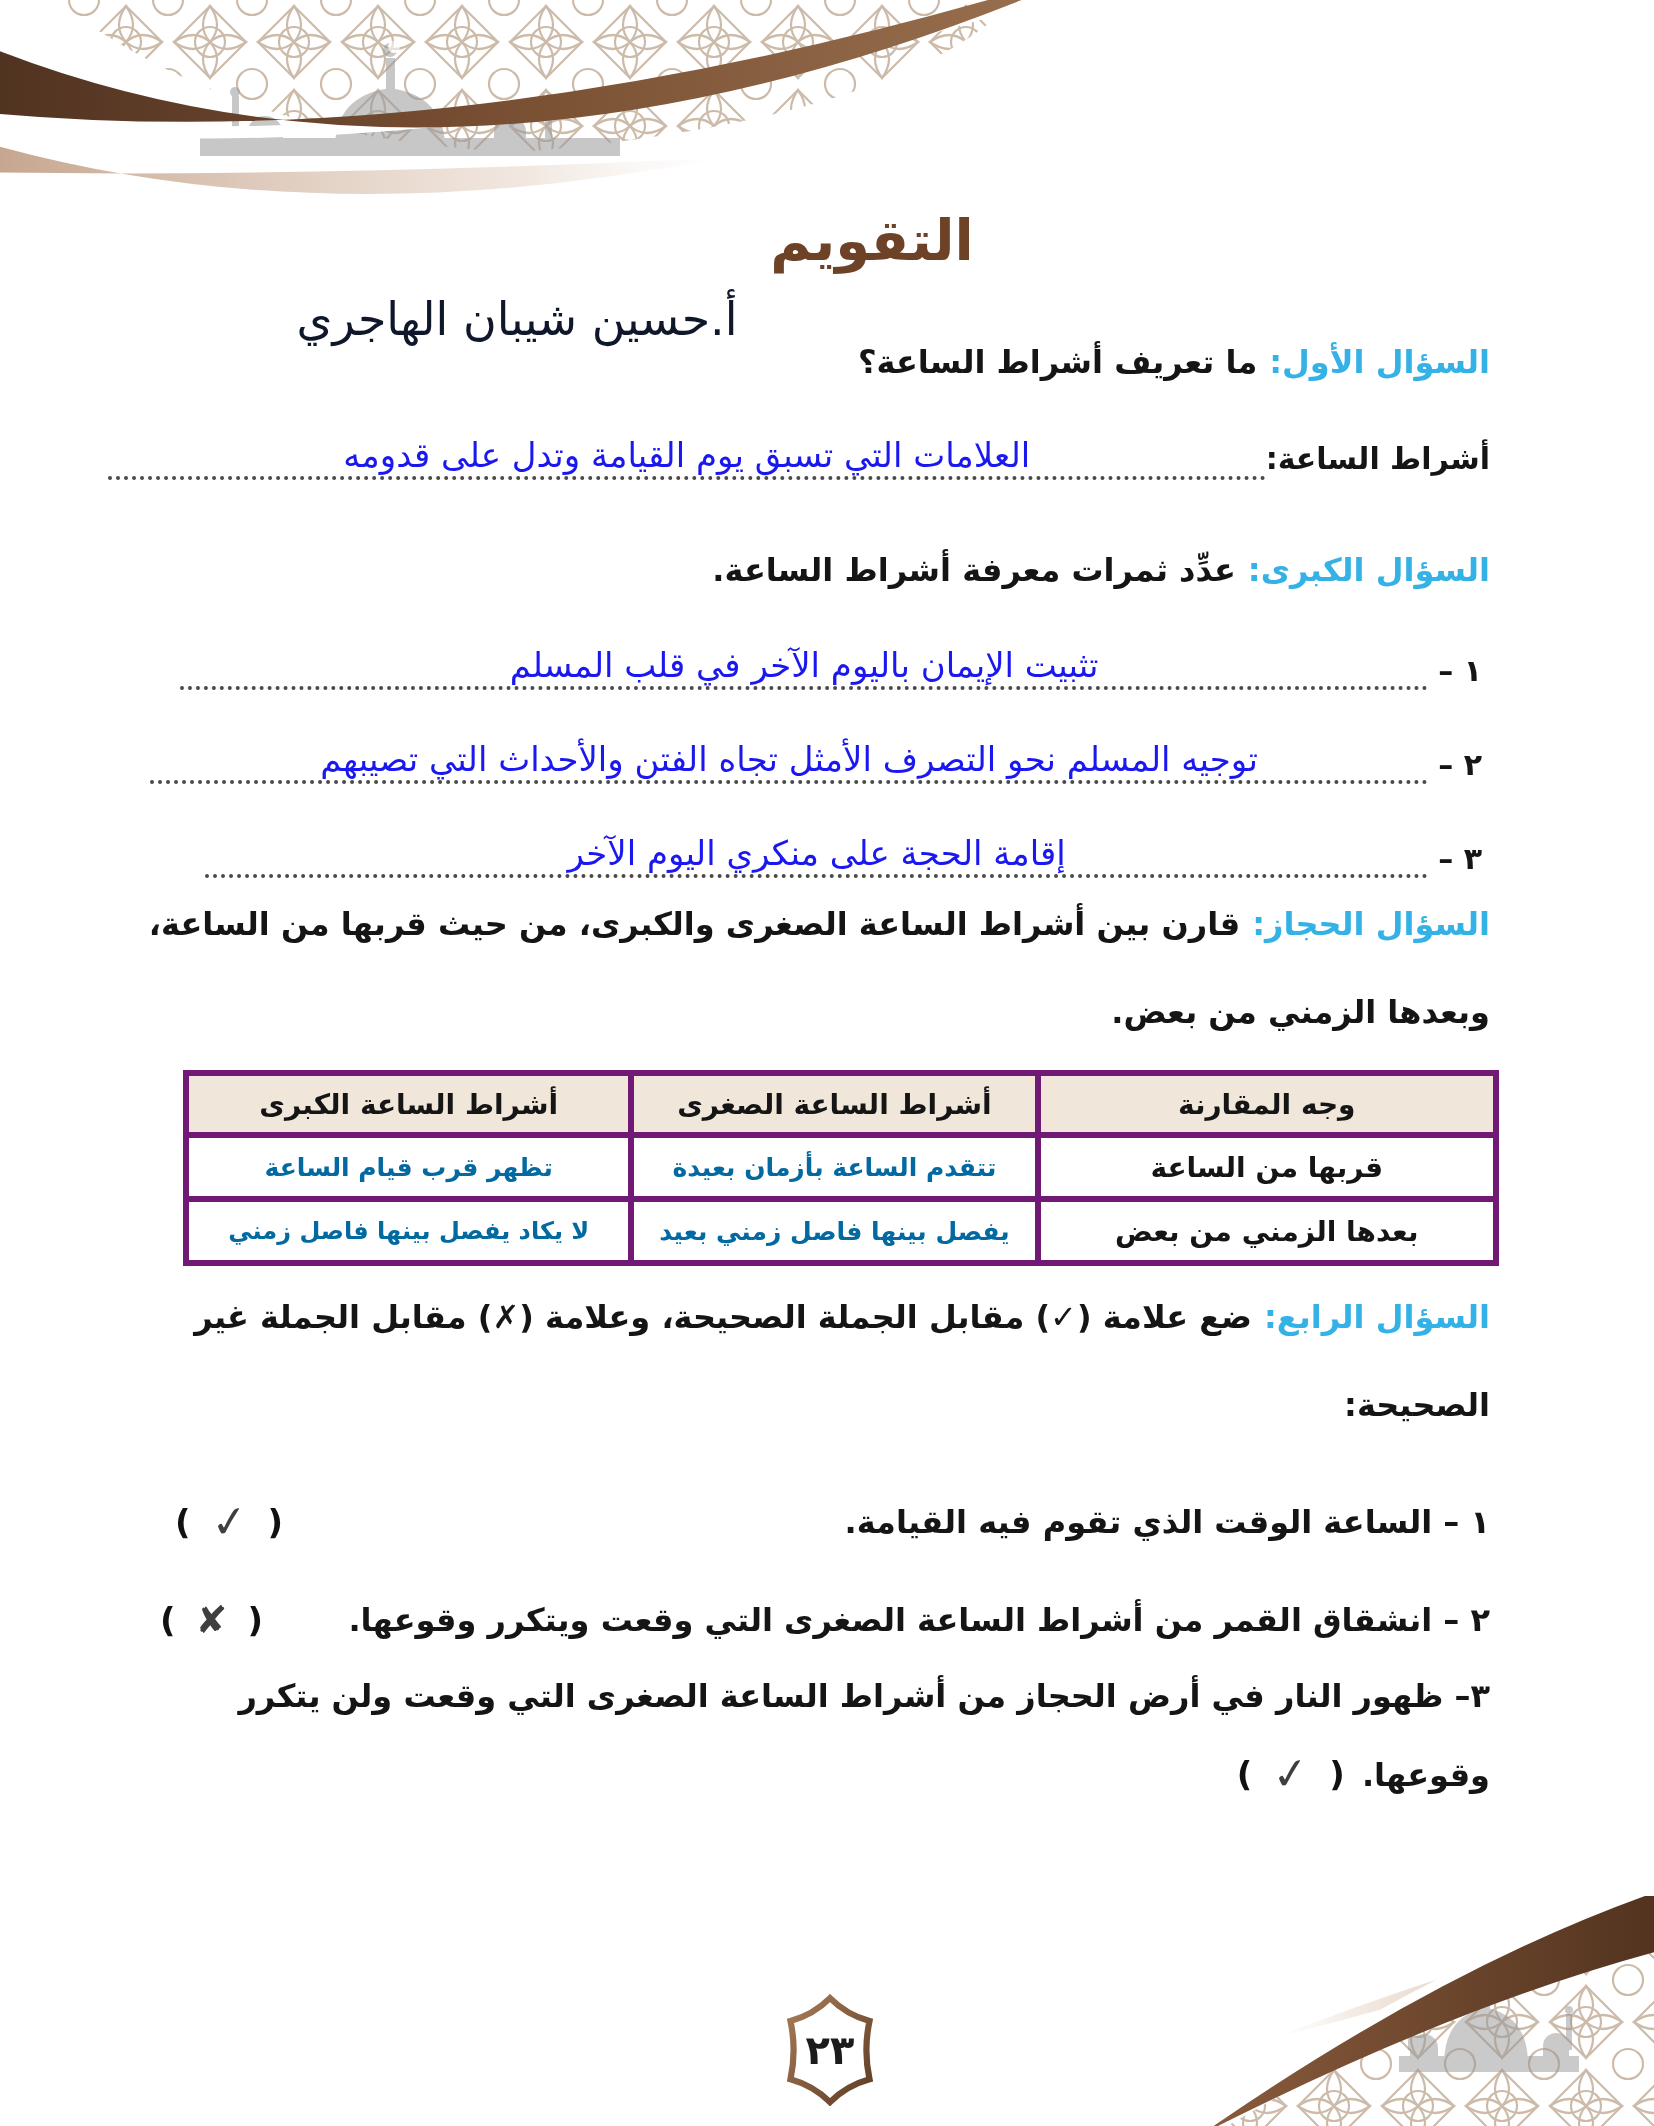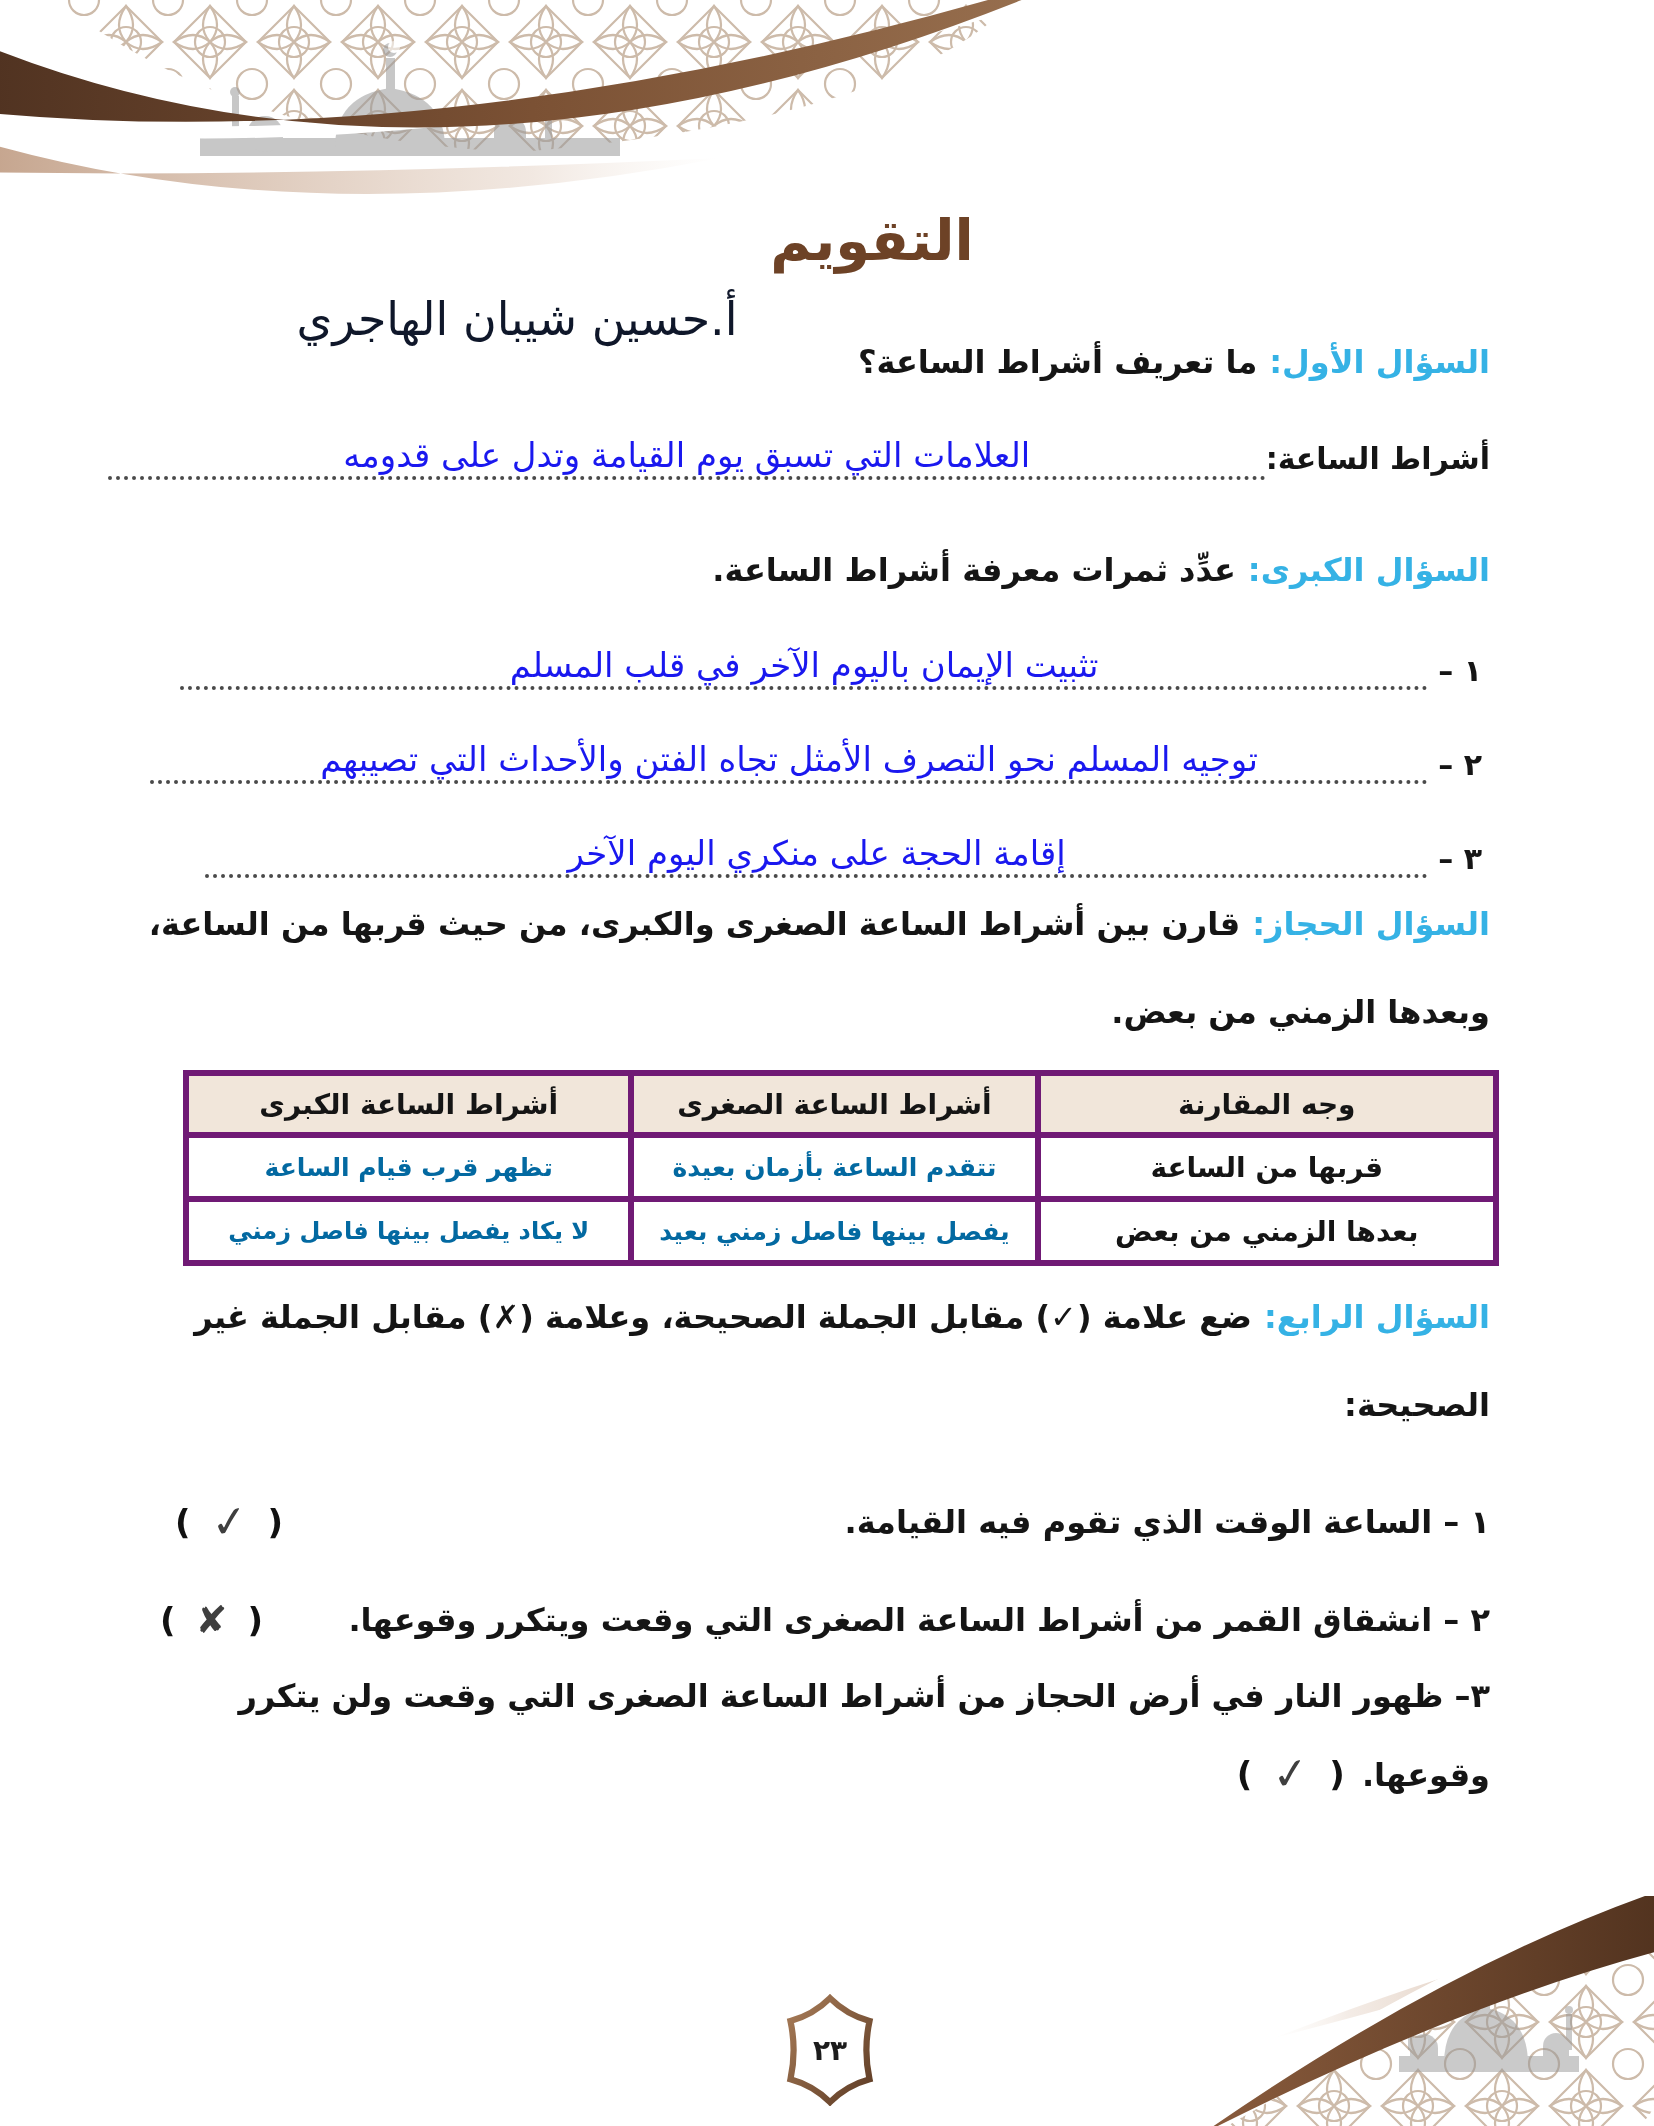--- a/index.html
+++ b/index.html
@@ -1,17 +1,17 @@
 <!DOCTYPE html>
 <html lang="ar"><head>
 <meta charset="utf-8">
 <style>
   html,body{margin:0;padding:0;background:#fff;}
   *{box-sizing:border-box;font-family:"DejaVu Sans",sans-serif;}
-  #page{position:relative;width:1654px;height:2126px;background:#fff;overflow:hidden;direction:rtl;border-radius:26px;}
+  #page{position:relative;width:1654px;height:2126px;background:#fff;overflow:hidden;direction:rtl;}
   .abs{position:absolute;}
   
   .title{top:208px;left:0;width:1654px;text-align:center;font-size:56px;font-weight:bold;color:#6d4226;}
   .title-inner{display:inline-block;margin-right:-90px;} 
   .teacher{top:292px;left:282px;width:470px;font-size:46px;font-weight:normal;color:#0f172a;text-align:center;direction:rtl;}
   .qline{right:164px;left:120px;text-align:right;font-size:32px;font-weight:bold;color:#151515;line-height:1.55;}
   .qlabel{color:#35b2e5;font-weight:bold;margin-left:12px;}
   .answer-row{display:flex;align-items:flex-end;direction:rtl;}
   .answer-label{font-size:30px;font-weight:bold;color:#151515;white-space:nowrap;padding-bottom:4px;}
   .dotted{flex:1;border-bottom:4px dotted #4a4a4a;display:flex;justify-content:center;align-items:flex-end;min-width:0;}
@@ -26,21 +26,21 @@
   td.inkcell{font-size:25px;font-weight:bold;color:#0369a1;white-space:nowrap;}
   
   .statement{display:flex;direction:rtl;justify-content:space-between;align-items:center;font-size:32px;font-weight:bold;color:#151515;}
   .mark-group{direction:ltr;display:inline-flex;align-items:center;gap:20px;font-size:34px;font-weight:bold;color:#111;}
   .sym{color:#3f3f3f;font-size:44px;font-weight:bold;display:inline-block;transform:rotate(-6deg);line-height:1;}
   .sym.x{font-size:38px;transform:none;}
   .inline-end{text-align:right;direction:rtl;}
   
   .badge{top:1994px;left:778px;width:104px;height:112px;}
   .badge svg{position:absolute;inset:0;}
-  .badge .num{position:absolute;inset:0;display:flex;align-items:center;justify-content:center;font-size:28px;font-weight:bold;color:#1c1c1c;}
+  .badge .num{position:absolute;inset:0;display:flex;align-items:center;justify-content:center;font-size:40px;font-weight:bold;color:#1c1c1c;}
 </style>
 </head>
 <body>
 
 <div id="page">
 
   <svg class="abs" style="top:0;left:0" width="1120" height="210" viewBox="0 0 1120 210">
     <defs>
       <linearGradient id="gBrown" x1="0" y1="0" x2="1" y2="0">
         <stop offset="0" stop-color="#4e3120"></stop>

